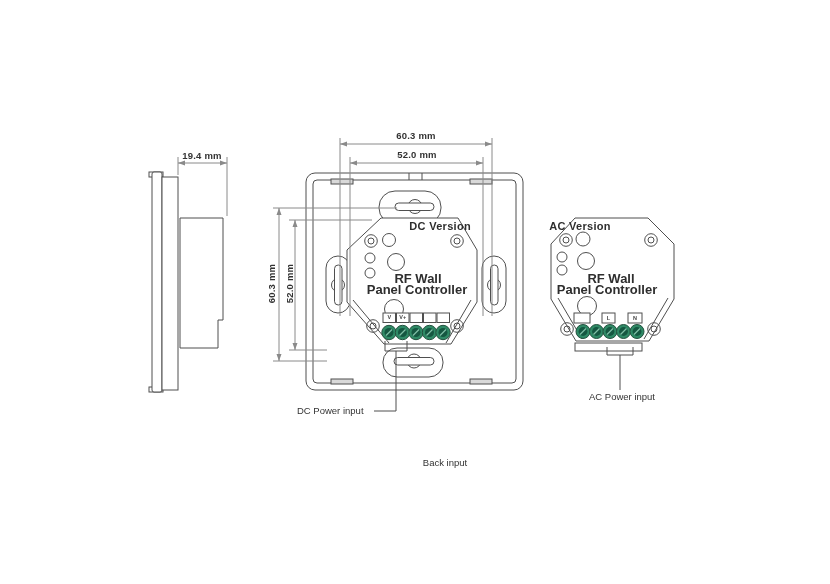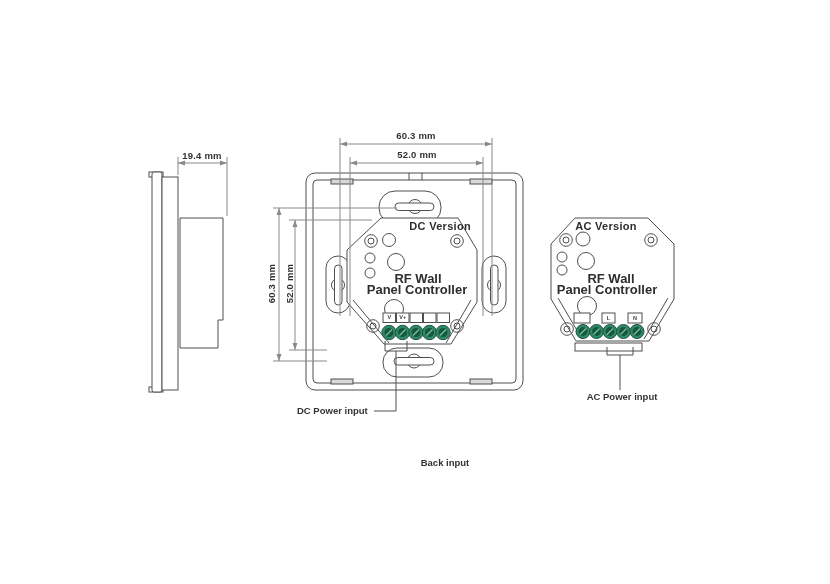--- a/index.html
+++ b/index.html
@@ -1,21 +1,21 @@
 <!DOCTYPE html>
 <html><head>
 <meta charset="utf-8">
 <style>
   html,body{margin:0;padding:0;background:#ffffff;}
   .canvas{
     position:relative;width:830px;height:584px;background:#ffffff;overflow:hidden;
     font-family:"Liberation Sans", sans-serif;color:#333;
   }
   .canvas svg{position:absolute;left:0;top:0;}
-  .lbl{position:absolute;white-space:nowrap;color:#333;font-weight:bold;}
+  .lbl{position:absolute;white-space:nowrap;color:#333;}
   .lbl.center{text-align:center;}
   .dim{font-size:9.5px;font-weight:bold;letter-spacing:.2px;}
   .ver{font-size:11px;font-weight:bold;letter-spacing:.3px;color:#2e2e2e;}
   .dev{font-size:13px;font-weight:bold;color:#2e2e2e;}
   .plain{font-size:9.5px;color:#333;}
   .term{font-size:5.5px;font-weight:bold;color:#444;text-align:center;line-height:9px;}
   .rot{transform:rotate(-90deg);transform-origin:center center;}
 </style>
 </head>
 <body>
@@ -236,21 +236,21 @@
 
 <div class="lbl ver center" style="left:351px;top:220px;width:120px;text-align:right;">DC Version</div>
 <div class="lbl dev center" style="left:358px;top:271px;width:120px;">RF Wall</div>
 <div class="lbl dev center" style="left:357px;top:282px;width:120px;">Panel Controller</div>
 
 <div class="lbl term" style="left:383px;top:313px;width:12.5px;">V</div>
 <div class="lbl term" style="left:396.5px;top:313px;width:12.5px;">V+</div>
 
 <div class="lbl plain" style="left:297px;top:405px;">DC Power input</div>
 
-<div class="lbl ver center" style="left:544px;top:220px;width:124px;">AC Version</div>
+<div class="lbl ver center" style="left:518px;top:220px;width:124px;">AC Version</div>
 <div class="lbl dev center" style="left:551px;top:271px;width:120px;">RF Wall</div>
 <div class="lbl dev center" style="left:547px;top:282px;width:120px;">Panel Controller</div>
 
 <div class="lbl term" style="left:602px;top:313.5px;width:13px;">L</div>
 <div class="lbl term" style="left:628px;top:313.5px;width:14px;">N</div>
 
 <div class="lbl plain center" style="left:572px;top:391px;width:100px;">AC Power input</div>
 
 <div class="lbl plain center" style="left:395px;top:457px;width:100px;">Back input</div>
 

